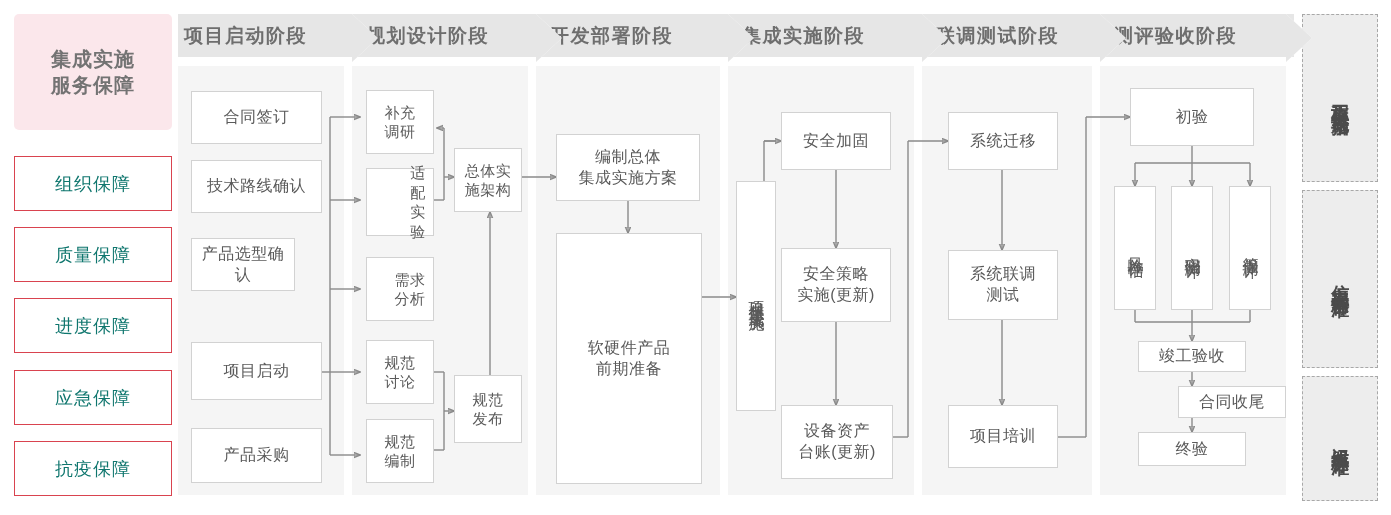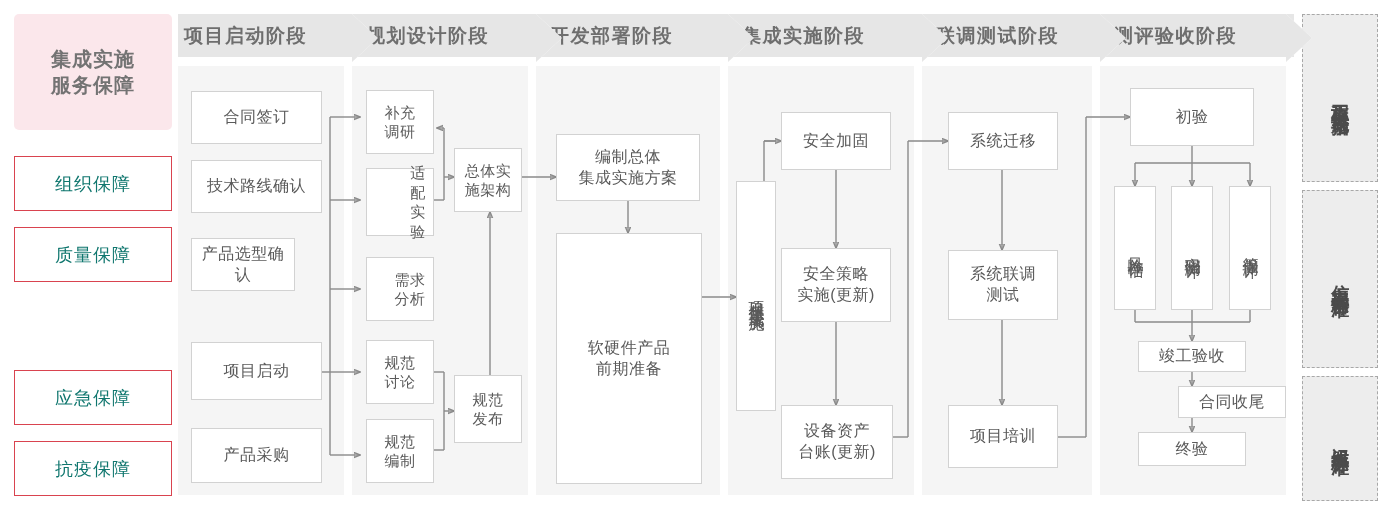--- a/index.html
+++ b/index.html
@@ -258,20 +258,23 @@
 
   <div class="rail-head">
     <span>集成实施<br>服务保障</span>
   </div>
   <div class="rail-item" style="top:156px;">
     <span>组织保障</span>
   </div>
   <div class="rail-item" style="top:227px;">
     <span>质量保障</span>
   </div>
+  <div class="rail-item" style="top:298px;">
+    <span>进度保障</span>
+  </div>
   <div class="rail-item" style="top:370px;">
     <span>应急保障</span>
   </div>
   <div class="rail-item" style="top:441px;">
     <span>抗疫保障</span>
   </div>
 
   <div class="node" style="left:191px;top:91px;width:131px;height:53px;">
     <span>合同签订</span>
   </div>

